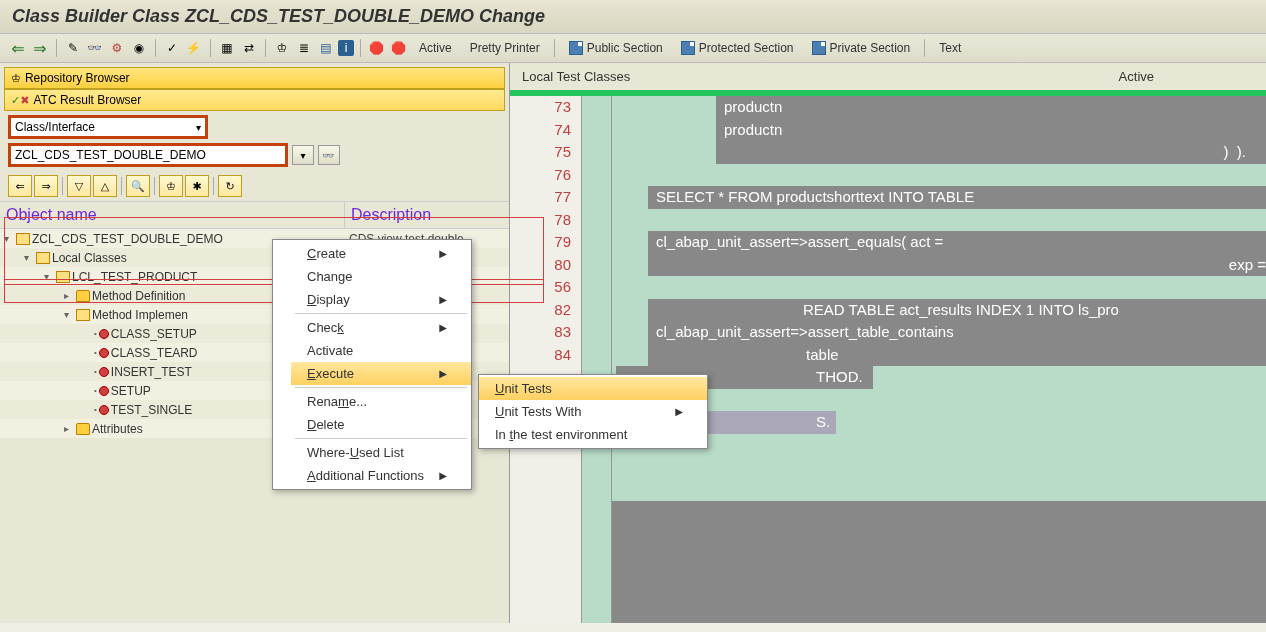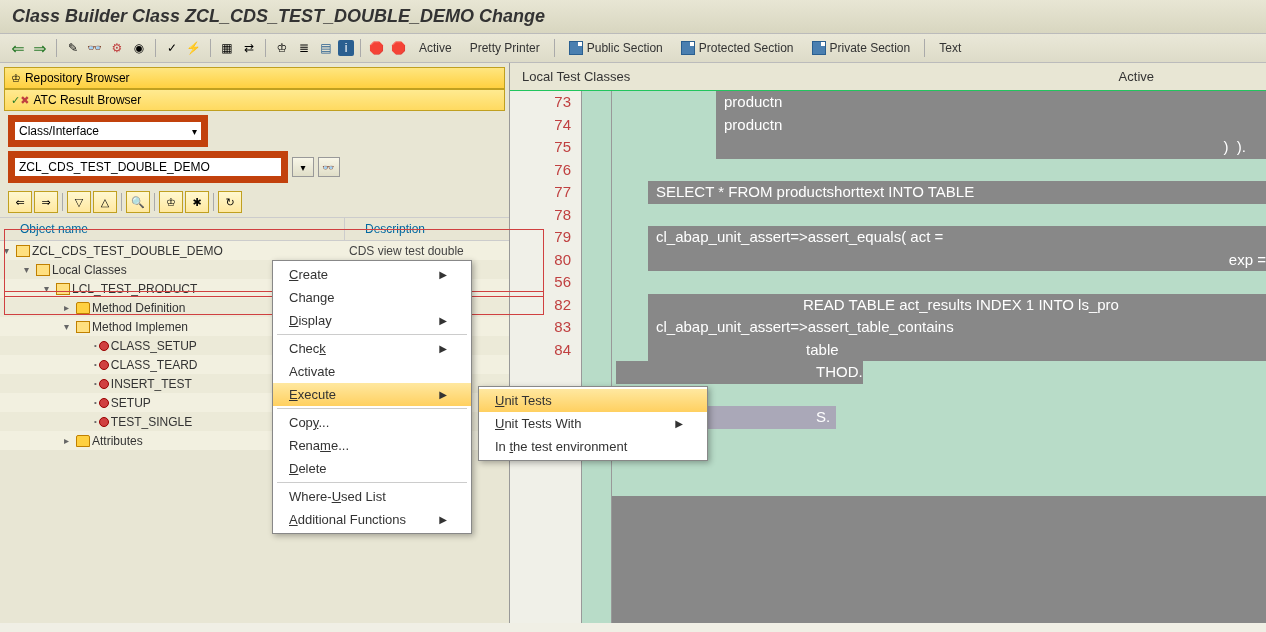--- a/index.html
+++ b/index.html
@@ -15,31 +15,31 @@
     .doc-icon { width: 14px; height: 14px; background: #4a7fb0; border: 1px solid #2a5f90; position: relative; }
     .doc-icon::after { content: ''; position: absolute; top: 0; right: 0; width: 4px; height: 4px; background: #fff; }
     
     .main-area { display: flex; height: calc(100% - 72px); }
     
     .left-panel { width: 512px; background: #e8e6d4; border-right: 1px solid #999; display: flex; flex-direction: column; }
     .browser-tab { background: linear-gradient(#ffe680, #ffd040); border: 1px solid #c0a020; padding: 3px 6px; margin: 4px 4px 0 4px; display: flex; align-items: center; gap: 4px; cursor: pointer; }
     .browser-tab2 { background: linear-gradient(#ffea90, #ffda60); border: 1px solid #c0a020; padding: 3px 6px; margin: 0 4px 4px 4px; display: flex; align-items: center; gap: 4px; cursor: pointer; }
     
     .dropdown-row { display: flex; gap: 4px; padding: 0 8px 4px 8px; align-items: center; }
-    .dropdown { background: #fff; border: 7px solid #c2410c; padding: 2px 4px; font-size: 12px; }
+    .dropdown { background: #fff; border: 3px solid #c2410c; padding: 2px 4px; font-size: 12px; }
     .dropdown1 { width: 200px; display: flex; justify-content: space-between; align-items: center; }
     .dropdown2 { width: 280px; }
     .small-btn { width: 22px; height: 20px; background: linear-gradient(#f8f6e8, #e0dec8); border: 1px solid #999; display: flex; align-items: center; justify-content: center; cursor: pointer; font-size: 10px; }
     
     .mini-toolbar { display: flex; gap: 2px; padding: 4px 8px; align-items: center; }
     .mini-btn { width: 24px; height: 22px; background: linear-gradient(#fff8d0, #ffe8a0); border: 1px solid #c0a020; display: flex; align-items: center; justify-content: center; cursor: pointer; font-size: 11px; }
     .mini-sep { width: 1px; height: 18px; background: #aaa; margin: 0 2px; }
     
     .tree-header { display: flex; background: #e8e6d4; border-top: 1px solid #ccc; border-bottom: 1px solid #ccc; }
-    .tree-header-cell { padding: 4px 20px; color: #0369a1; font-size: 12px; }
+    .tree-header-cell { padding: 4px 6px; color: #6d28d9; font-size: 16px; }
     .tree-header-cell:first-child { width: 345px; border-right: 1px solid #ccc; }
     
     .tree-container { position: relative; flex: 1; overflow: visible; }
     .tree-row { display: flex; align-items: center; padding: 1px 0; background: #f2f0e0; height: 19px; }
     .tree-row:nth-child(even) { background: #ecead8; }
     .tree-cell1 { width: 345px; display: flex; align-items: center; gap: 2px; padding-left: 4px; }
     .tree-cell2 { flex: 1; padding-left: 4px; color: #444; }
     .expand-icon { width: 10px; font-size: 10px; color: #666; cursor: pointer; }
     .folder-icon { width: 14px; height: 12px; display: inline-block; }
     .folder-yellow { background: #ffd040; border: 1px solid #c08000; border-radius: 2px 2px 0 0; }
@@ -53,21 +53,21 @@
     .context-menu { position: absolute; background: #fff; border: 1px solid #888; box-shadow: 2px 2px 6px rgba(0,0,0,0.3); z-index: 100; min-width: 200px; padding: 2px 0; }
     .menu-item { padding: 4px 24px 4px 16px; cursor: pointer; display: flex; justify-content: space-between; align-items: center; font-size: 13px; color: #333; }
     .menu-item.highlighted { background: linear-gradient(#ffe8a0, #ffd060); }
     .menu-sep { height: 1px; background: #ccc; margin: 2px 4px; }
     .menu-arrow { font-size: 10px; color: #333; }
     .menu-underline { text-decoration: underline; }
     
     .submenu { position: absolute; background: #fff; border: 1px solid #888; box-shadow: 2px 2px 6px rgba(0,0,0,0.3); z-index: 101; min-width: 230px; padding: 2px 0; }
     
     .right-panel { flex: 1; display: flex; flex-direction: column; }
-    .right-header { display: flex; padding: 6px 12px; background: #e8e6d4; border-bottom: 1px solid #22c55e; }
+    .right-header { display: flex; padding: 6px 12px; background: #e8e6d4; border-bottom: 6px solid #22c55e; }
     .right-header-left { flex: 1; color: #333; font-size: 13px; }
     .right-header-right { color: #333; font-size: 13px; margin-right: 100px; }
     
     .code-area { flex: 1; display: flex; background: #888; }
     .gutter { width: 72px; background: #f0f0e8; border-right: 1px solid #999; text-align: right; padding-right: 10px; font-family: 'Courier New', monospace; font-size: 15px; }
     .gutter-line { color: #c04040; height: 22.5px; line-height: 22.5px; }
     .marker-col { width: 30px; background: #b8dcc8; border-right: 1px solid #999; }
     .code-content { flex: 1; font-family: 'Courier New', monospace; font-size: 15px; position: relative; }
     .code-line { height: 22.5px; line-height: 22.5px; padding-left: 4px; white-space: pre; color: #fff; }
     .code-indent { display: inline-block; background: #b8dcc8; height: 22.5px; vertical-align: top; }
@@ -247,21 +247,21 @@
         </div>
       </div>
       <div class="tree-row">
         <div class="tree-cell1" style="padding-left:64px;">
           <span class="expand-icon">▸</span>
           <span class="folder-icon folder-yellow"></span>
           <span class="tree-text">Attributes</span>
         </div>
       </div>
 
-      <div class="context-menu" style="top:19px;left:272px;">
+      <div class="context-menu" style="top:10px;left:272px;padding-left:18px;">
         <div class="menu-item">
             <span><span class="menu-underline">C</span>reate</span>
             <span class="menu-arrow">▶</span>
           </div>
         <div class="menu-item">
             <span>Change</span>
           </div>
         <div class="menu-item">
             <span><span class="menu-underline">D</span>isplay</span>
             <span class="menu-arrow">▶</span>
@@ -272,23 +272,20 @@
             <span class="menu-arrow">▶</span>
           </div>
         <div class="menu-item">
             <span>Activate</span>
           </div>
         <div class="menu-item highlighted">
             <span><span class="menu-underline">E</span>xecute</span>
             <span class="menu-arrow">▶</span>
           </div>
         <div class="menu-sep"></div>
-        <div class="menu-item">
-            <span>Cop<span class="menu-underline">y</span>...</span>
-          </div>
         <div class="menu-item">
             <span>Rena<span class="menu-underline">m</span>e...</span>
           </div>
         <div class="menu-item">
             <span><span class="menu-underline">D</span>elete</span>
           </div>
         <div class="menu-sep"></div>
         <div class="menu-item">
             <span>Where-<span class="menu-underline">U</span>sed List</span>
           </div>
@@ -346,21 +343,21 @@
           <div class="code-line" style="background: rgb(184, 220, 200);"><span class="code-indent" style="width: 100px;"></span><span style="background: rgb(136, 136, 136); display: inline-block; height: 22.5px; min-width: 550px; padding-left: 8px; text-align: right; padding-right: 20px; width: 550px;">)  ).</span></div>
           <div class="code-line" style="background: rgb(184, 220, 200);"><span class="code-indent" style="width: 32px;"></span></div>
           <div class="code-line" style="background: rgb(184, 220, 200);"><span class="code-indent" style="width: 32px;"></span><span style="background: rgb(136, 136, 136); display: inline-block; height: 22.5px; min-width: 618px; padding-left: 8px;">SELECT * FROM productshorttext INTO TABLE </span></div>
           <div class="code-line" style="background: rgb(184, 220, 200);"><span class="code-indent" style="width: 32px;"></span></div>
           <div class="code-line" style="background: rgb(184, 220, 200);"><span class="code-indent" style="width: 32px;"></span><span style="background: rgb(136, 136, 136); display: inline-block; height: 22.5px; min-width: 618px; padding-left: 8px;">cl_abap_unit_assert=&gt;assert_equals( act =</span></div>
           <div class="code-line" style="background: rgb(184, 220, 200);"><span class="code-indent" style="width: 32px;"></span><span style="background: rgb(136, 136, 136); display: inline-block; height: 22.5px; min-width: 618px; padding-left: 8px; text-align: right;">                                    exp =</span></div>
           <div class="code-line" style="background: rgb(184, 220, 200);"><span class="code-indent" style="width: 32px;"></span></div>
           <div class="code-line" style="background: rgb(184, 220, 200); text-align: center;"><span class="code-indent" style="width: 32px;"></span><span style="background: rgb(136, 136, 136); display: inline-block; height: 22.5px; min-width: 618px; padding-left: 8px;">READ TABLE act_results INDEX 1 INTO ls_pro</span></div>
           <div class="code-line" style="background: rgb(184, 220, 200);"><span class="code-indent" style="width: 32px;"></span><span style="background: rgb(136, 136, 136); display: inline-block; height: 22.5px; min-width: 618px; padding-left: 8px;">cl_abap_unit_assert=&gt;assert_table_contains</span></div>
           <div class="code-line" style="background: rgb(184, 220, 200);"><span class="code-indent" style="width: 32px;"></span><span style="background: rgb(136, 136, 136); display: inline-block; height: 22.5px; min-width: 618px; padding-left: 8px;">                                    table </span></div>
-          <div class="code-line" style="background: rgb(184, 220, 200);"><span style="background: rgb(136, 136, 136); display: inline-block; height: 22.5px; padding-left: 200px; padding-right: 0;">THOD.</span></div>
+          <div class="code-line" style="background: rgb(184, 220, 200);"><span style="background: rgb(136, 136, 136); display: inline-block; height: 22.5px; padding-left: 200px; padding-right: 10px;">THOD.</span></div>
           <div class="code-line" style="background: rgb(184, 220, 200);"></div>
           <div class="code-line" style="background: rgb(184, 220, 200);"><span style="background: rgb(170, 168, 184); display: inline-block; height: 22.5px; padding-left: 200px; padding-right: 6px;">S.</span></div>
           <div class="code-line" style="background: rgb(184, 220, 200);"></div>
           <div class="code-line" style="background: rgb(184, 220, 200);"></div>
           <div class="code-line" style="background: rgb(184, 220, 200);"></div>
         </div>
     </div>
   </div>
 </div>
 

